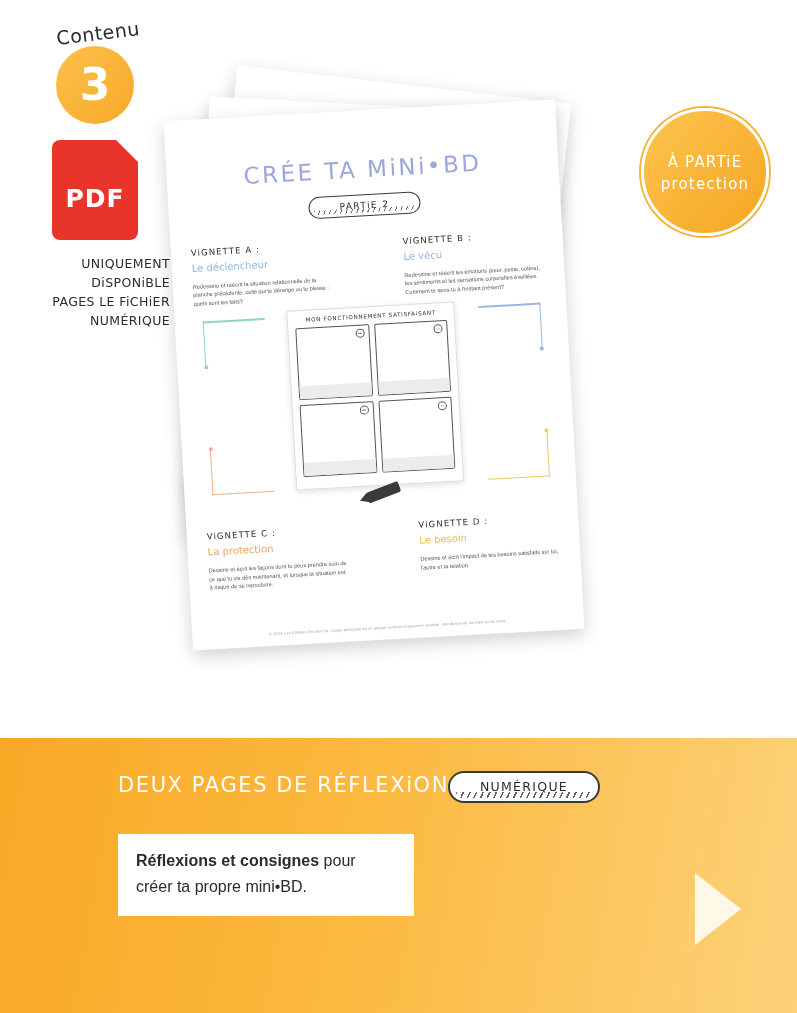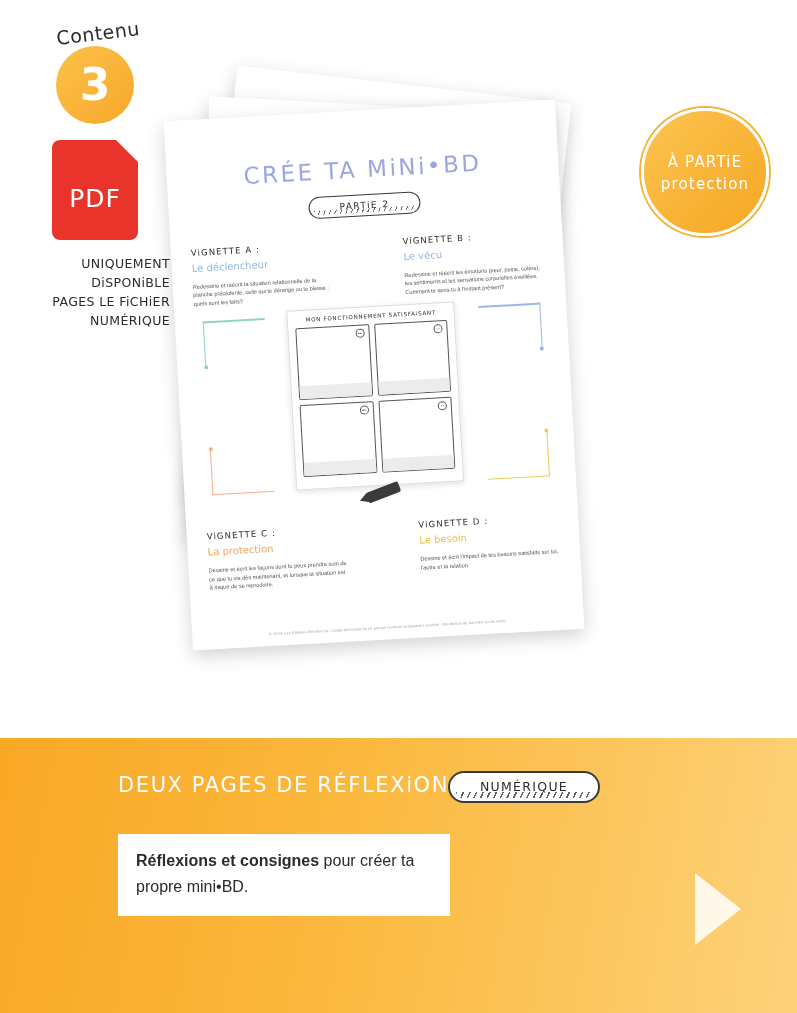--- a/index.html
+++ b/index.html
@@ -46,21 +46,21 @@
     text-align: center;
   }
   .pdf-icon {
     width: 86px; height: 100px;
     margin: 16px auto 0 auto;
     background: #e8342a;
     border-radius: 8px;
     position: relative;
     color: #fff;
     font-family: "DejaVu Sans", sans-serif;
-    font-weight: normal;
+    font-weight: bold;
     font-size: 25px;
     letter-spacing: 1px;
     line-height: 118px;
     text-align: center;
   }
   .pdf-icon::after {
     content: "";
     position: absolute;
     right: 0; top: 0;
     border-width: 0 22px 22px 0;
@@ -324,21 +324,21 @@
   .banner-pill::after{
     content:"";
     position:absolute; left:6px; right:6px; bottom:3px; height:6px;
     background: repeating-linear-gradient(115deg,#3a3a3a 0 1.5px, transparent 1.5px 6px);
     opacity:.8;
     border-radius: 0 0 14px 14px;
   }
   .banner-card {
     position: absolute;
     left: 118px; top: 96px;
-    width: 332px;
+    width: 296px;
     background: #fff;
     padding: 14px 18px 16px 18px;
     font-size: 16px;
     line-height: 26px;
     color: #2b2b2b;
   }
   .banner-card b { font-weight: bold; }
   .arrow {
     position: absolute;
     right: 56px; bottom: 68px;

